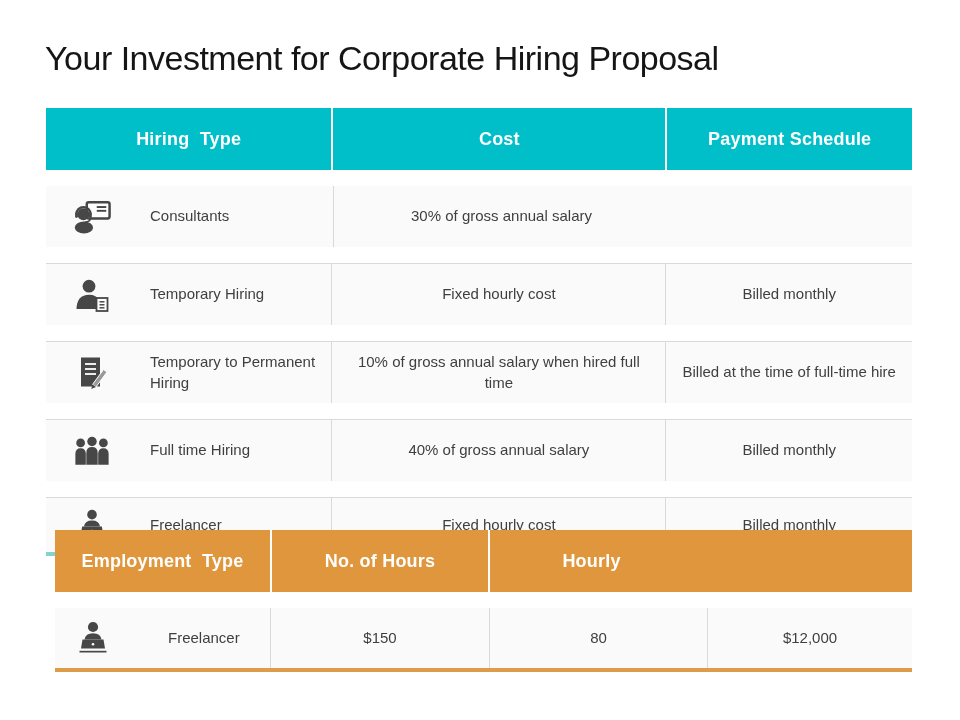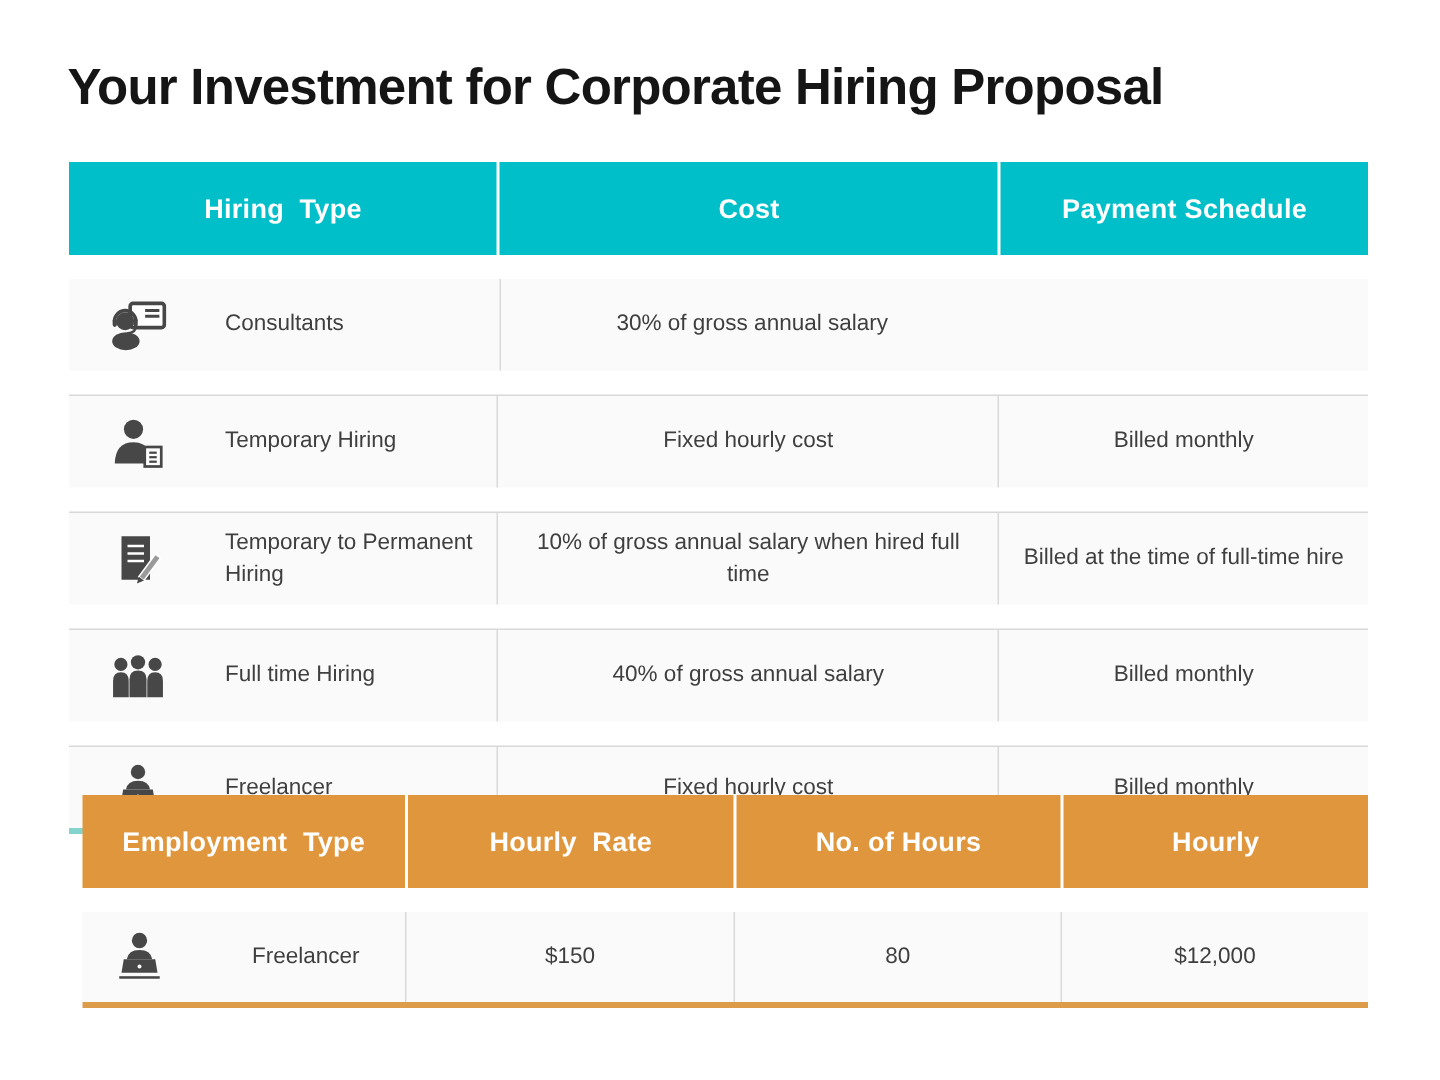--- a/index.html
+++ b/index.html
@@ -16,21 +16,21 @@
   html,body{width:960px;height:720px;}
   body{
     font-family:"Liberation Sans", sans-serif;
     background:#ffffff;
     position:relative;
     overflow:hidden;
   }
   .slide{position:absolute;inset:0;background:#fff;}
   .title{
     position:absolute;left:45px;top:40px;width:880px;
-    font-size:34px;font-weight:bold;color:var(--title-ink);
+    font-size:34px;font-weight:normal;color:var(--title-ink);
     letter-spacing:-0.5px;line-height:1.1;
   }
   
   .tbl{position:absolute;}
   .thead{display:flex;color:#fff;font-weight:bold;font-size:18px;}
   .th{
     display:flex;align-items:center;justify-content:center;
     white-space:pre;text-align:center;letter-spacing:0.2px;
   }
   .trow{display:flex;background:var(--row-bg);margin-top:16px;}
@@ -175,21 +175,20 @@
         <span class="rowlabel">Freelancer</span>
       </div>
       <div class="td c2">Fixed hourly cost</div>
       <div class="td c3">Billed monthly</div>
     </div>
   </div>
 
   <div class="tbl" id="employment">
     <div class="thead">
       <div class="th e1">Employment  Type</div>
-      <div class="th e2">Hourly  Rate</div>
       <div class="th e3">No. of Hours</div>
       <div class="th e4">Hourly</div>
     </div>
 
     <div class="trow">
       <div class="td first e1">
         <span class="icon">
           <svg width="34" height="34" viewBox="0 0 34 34">
             <circle cx="17" cy="6" r="5.1" fill="#474747"></circle>
             <path d="M8.5 18.5 Q9.5 12.3 17 12.3 Q24.5 12.3 25.5 18.5 Z" fill="#474747"></path>

